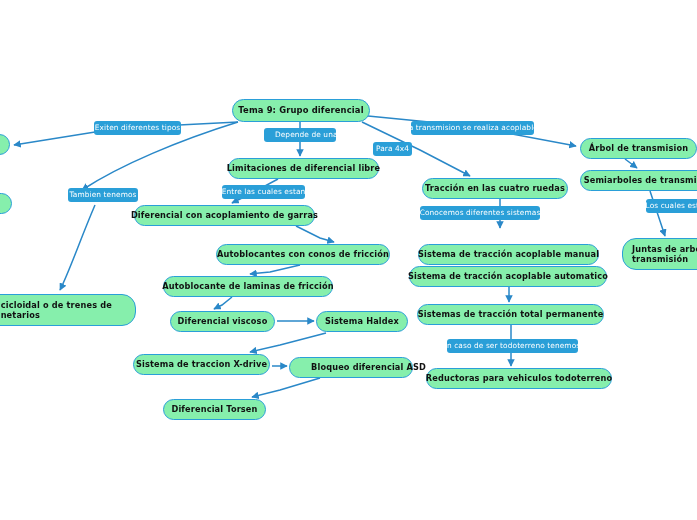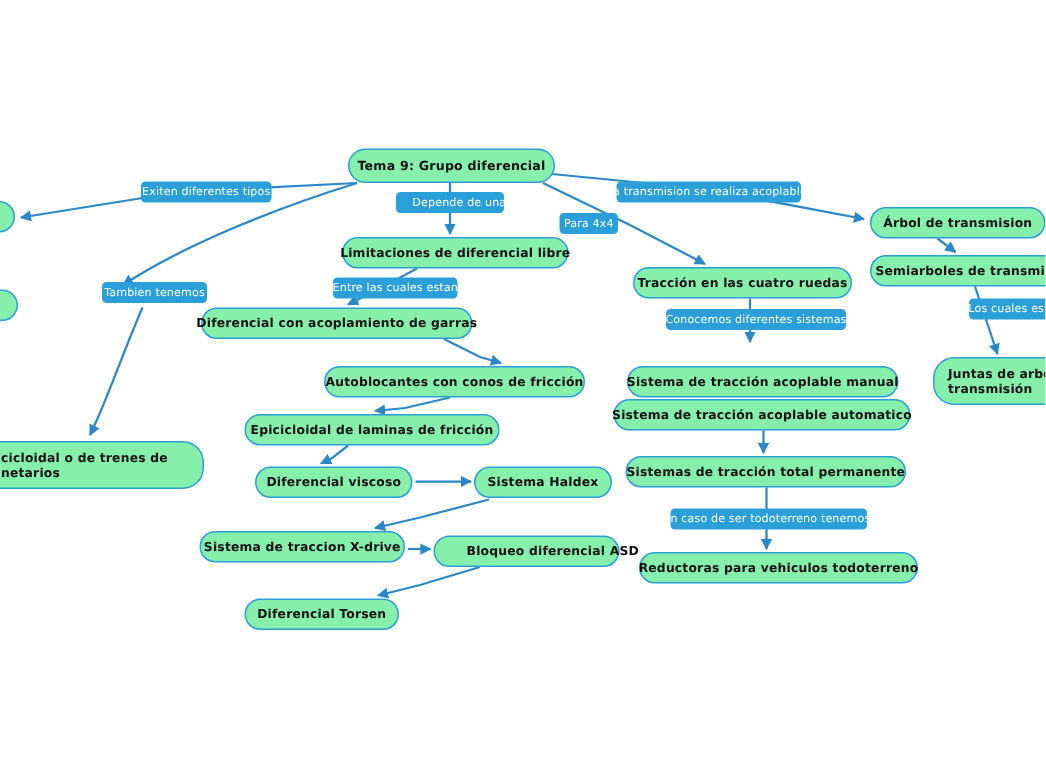--- a/index.html
+++ b/index.html
@@ -122,21 +122,21 @@
 
       <path d="M 95 205 C 80 240, 70 270, 60 290"></path>
     </g>
   </svg>
 
   <div id="nodes-layer">
       <div class="node root" style="left: 232px; top: 99px; width: 138px; height: 23px;">Tema 9: Grupo diferencial</div>
       <div class="node" style="left: 228px; top: 158px; width: 151px; height: 21px;">Limitaciones de diferencial libre</div>
       <div class="node" style="left: 134px; top: 205px; width: 181px; height: 21px;">Diferencial con acoplamiento de garras</div>
       <div class="node" style="left: 216px; top: 244px; width: 174px; height: 21px;">Autoblocantes con conos de fricción</div>
-      <div class="node" style="left: 163px; top: 276px; width: 170px; height: 21px;">Epicicloidal de laminas de fricción</div>
+      <div class="node" style="left: 163px; top: 276px; width: 170px; height: 21px;">Autoblocante de laminas de fricción</div>
       <div class="node" style="left: 170px; top: 311px; width: 105px; height: 21px;">Diferencial viscoso</div>
       <div class="node" style="left: 316px; top: 311px; width: 92px; height: 21px;">Sistema Haldex</div>
       <div class="node" style="left: 133px; top: 354px; width: 137px; height: 21px;">Sistema de traccion X-drive</div>
       <div class="node" style="left: 289px; top: 357px; width: 124px; height: 21px; padding-left: 44px;">Bloqueo diferencial ASD</div>
       <div class="node" style="left: 163px; top: 399px; width: 103px; height: 21px;">Diferencial Torsen</div>
       <div class="node" style="left: 422px; top: 178px; width: 146px; height: 21px;">Tracción en las cuatro ruedas</div>
       <div class="node" style="left: 418px; top: 244px; width: 181px; height: 21px;">Sistema de tracción acoplable manual</div>
       <div class="node" style="left: 409px; top: 266px; width: 198px; height: 21px;">Sistema de tracción acoplable automatico</div>
       <div class="node" style="left: 417px; top: 304px; width: 187px; height: 21px;">Sistemas de tracción total permanente</div>
       <div class="node" style="left: 426px; top: 368px; width: 186px; height: 21px;">Reductoras para vehiculos todoterreno</div>
@@ -147,18 +147,18 @@
       <div class="node" style="left: -22px; top: 134px; width: 32px; height: 21px;"></div>
       <div class="node" style="left: -36px; top: 193px; width: 48px; height: 21px;">ca</div>
     </div>
   <div id="labels-layer">
       <div class="label" style="left: 82px; top: 121px; width: 87px; height: 14px; margin-left: 12px;">Exiten diferentes tipos</div>
       <div class="label" style="left: 264px; top: 128px; width: 72px; height: 14px; padding-left: 25px;">Depende de unas:</div>
       <div class="label" style="left: 411px; top: 121px; width: 123px; height: 14px;">La transmision se realiza acoplable:</div>
       <div class="label" style="left: 373px; top: 142px; width: 39px; height: 14px;">Para 4x4</div>
       <div class="label" style="left: 68px; top: 188px; width: 70px; height: 14px;">Tambien tenemos</div>
       <div class="label" style="left: 222px; top: 185px; width: 83px; height: 14px;">Entre las cuales estan</div>
-      <div class="label" style="left: 444px; top: 206px; width: 120px; height: 14px;">Conocemos diferentes sistemas</div>
+      <div class="label" style="left: 420px; top: 206px; width: 120px; height: 14px;">Conocemos diferentes sistemas</div>
       <div class="label" style="left: 646px; top: 199px; width: 62px; height: 14px;">Los cuales estan</div>
       <div class="label" style="left: 447px; top: 339px; width: 131px; height: 14px;">En caso de ser todoterreno tenemos:</div>
     </div>
 
 </div>
 
 </body></html>

